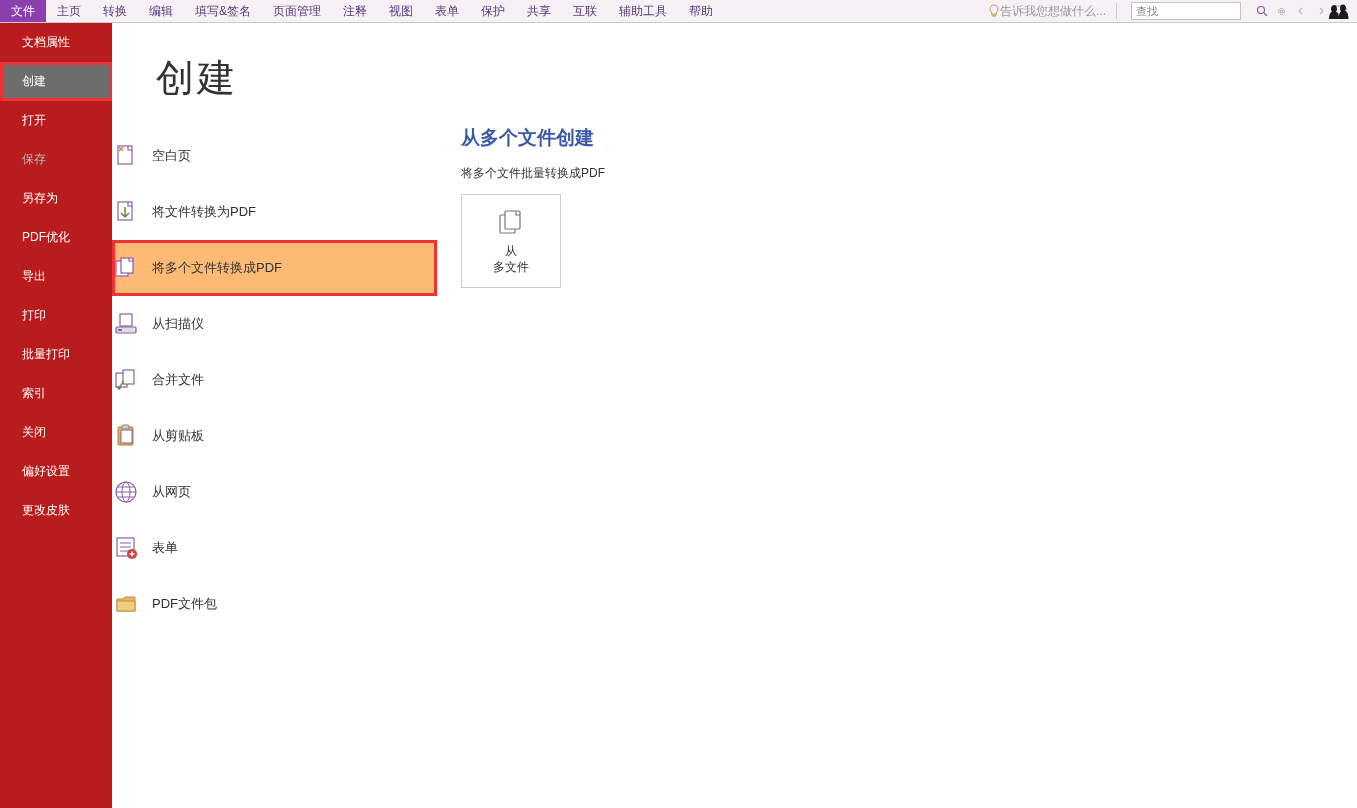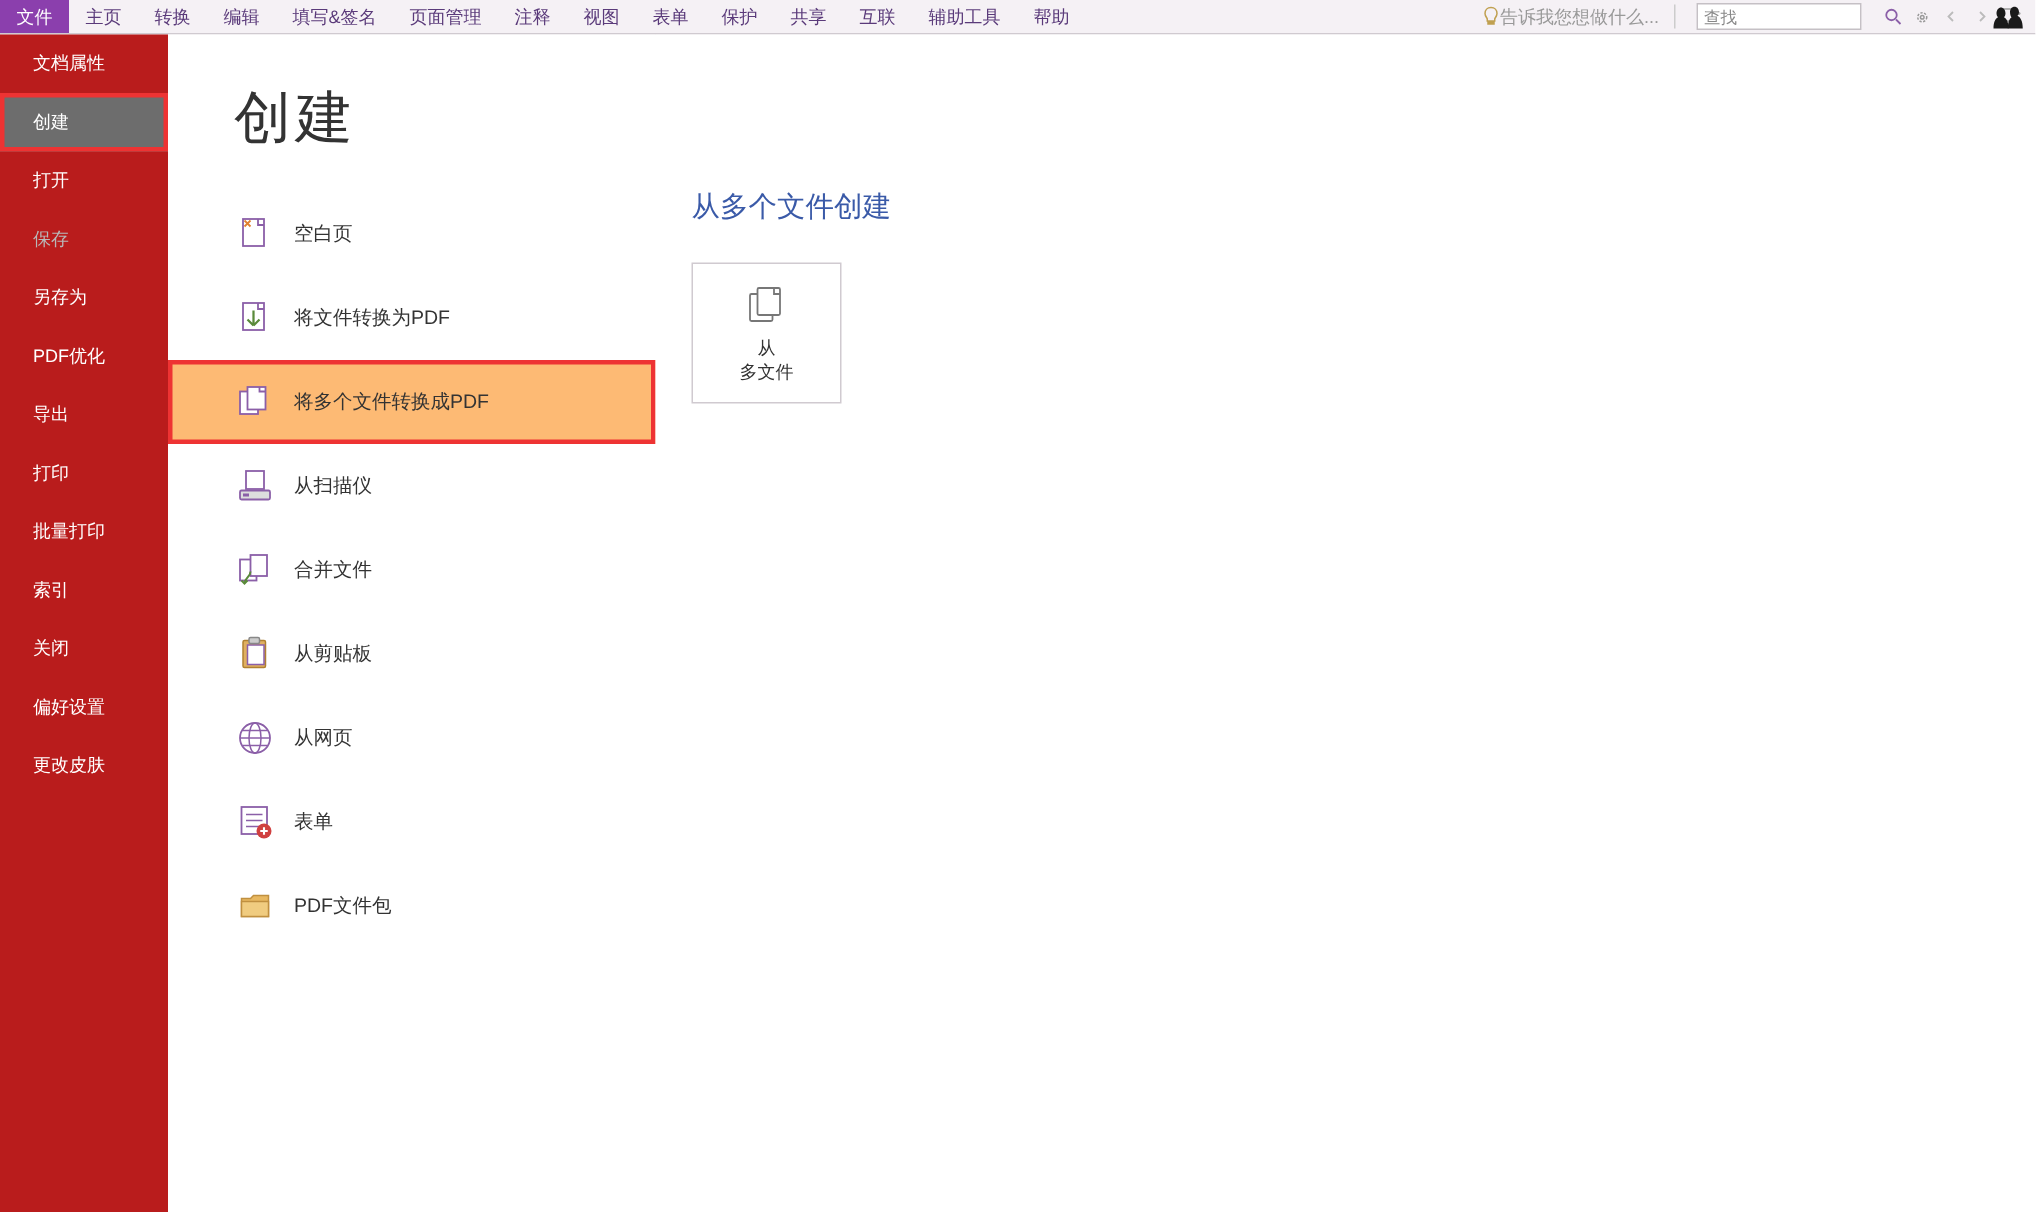--- a/index.html
+++ b/index.html
@@ -20,28 +20,28 @@
 
     
     .sidebar { position: absolute; left: 0; top: 23px; bottom: 0; width: 112px; background: #b91c1c; }
     .sidebar .item { color: #fff; padding: 11px 0 11px 22px; font-size: 12px; cursor: pointer; }
     .sidebar .item.disabled { color: #b8b8b8; }
     .sidebar .item.highlighted { outline: 3px solid #e33; outline-offset: -3px; background: #6d6d6d; }
 
     
     .options-col { position: absolute; left: 112px; top: 23px; bottom: 0; width: 325px; background: #fff; }
     .page-title { font-size: 38px; color: #333; font-weight: 300; padding: 30px 0 24px 44px; letter-spacing: 3px; }
-    .option { display: flex; align-items: center; height: 56px; padding-left: 44px; gap: 12px; color: #333; cursor: pointer; font-size: 13px; }
+    .option { display: flex; align-items: center; height: 56px; gap: 12px; color: #333; cursor: pointer; font-size: 13px; }
     .option .oicon { width: 28px; height: 28px; display: flex; align-items: center; justify-content: center; flex-shrink: 0; }
     .option.selected { background: #fdba74; }
     .option.highlighted { outline: 3px solid #e33; outline-offset: -3px; }
 
     
     .detail { position: absolute; left: 437px; top: 23px; right: 0; bottom: 0; background: #fff; padding: 102px 0 0 24px; }
-    .detail-title { color: #3a5aa8; font-size: 19px; font-weight: 400; margin-bottom: 24px; }
+    .detail-title { color: #3a5aa8; font-size: 19px; font-weight: 700; margin-bottom: 14px; }
     .detail-sub { color: #333; font-size: 12px; margin-bottom: 12px; }
     .detail-btn { width: 100px; height: 94px; border: 1px solid #d0cad0; background: #fff; display: flex; flex-direction: column; align-items: center; justify-content: center; gap: 6px; cursor: pointer; }
     .detail-btn .bicon { width: 32px; height: 32px; display: flex; align-items: center; justify-content: center; }
     .detail-btn .blabel { font-size: 12px; color: #333; text-align: center; line-height: 1.3; }
 
     
     .silhouettes { position: absolute; right: 4px; top: 0px; height: 21px; display: flex; align-items: flex-end; }
   </style>
 </head>
 <body>
@@ -227,20 +227,21 @@
             <rect x="4" y="10" width="18" height="10" fill="#f0cc80" stroke="#c09040" stroke-width="1"></rect>
           </svg>
         </div>
         <span>PDF文件包</span>
       </div>
     </div>
 </div>
 
 <div class="detail">
   <div class="detail-title">从多个文件创建</div>
+  <div class="detail-sub">将多个文件批量转换成PDF</div>
   <div class="detail-btn">
     <div class="bicon">
       <svg width="30" height="30" viewBox="0 0 30 30">
         <rect x="4" y="8" width="15" height="18" rx="1" fill="#fff" stroke="#777" stroke-width="1.2"></rect>
         <rect x="9" y="4" width="15" height="18" rx="1" fill="#fff" stroke="#777" stroke-width="1.2"></rect>
         <path d="M20 4 L20 8 L24 8" fill="none" stroke="#777" stroke-width="1.2"></path>
       </svg>
     </div>
     <div class="blabel">
       <span>从</span><br><span>多文件</span>

